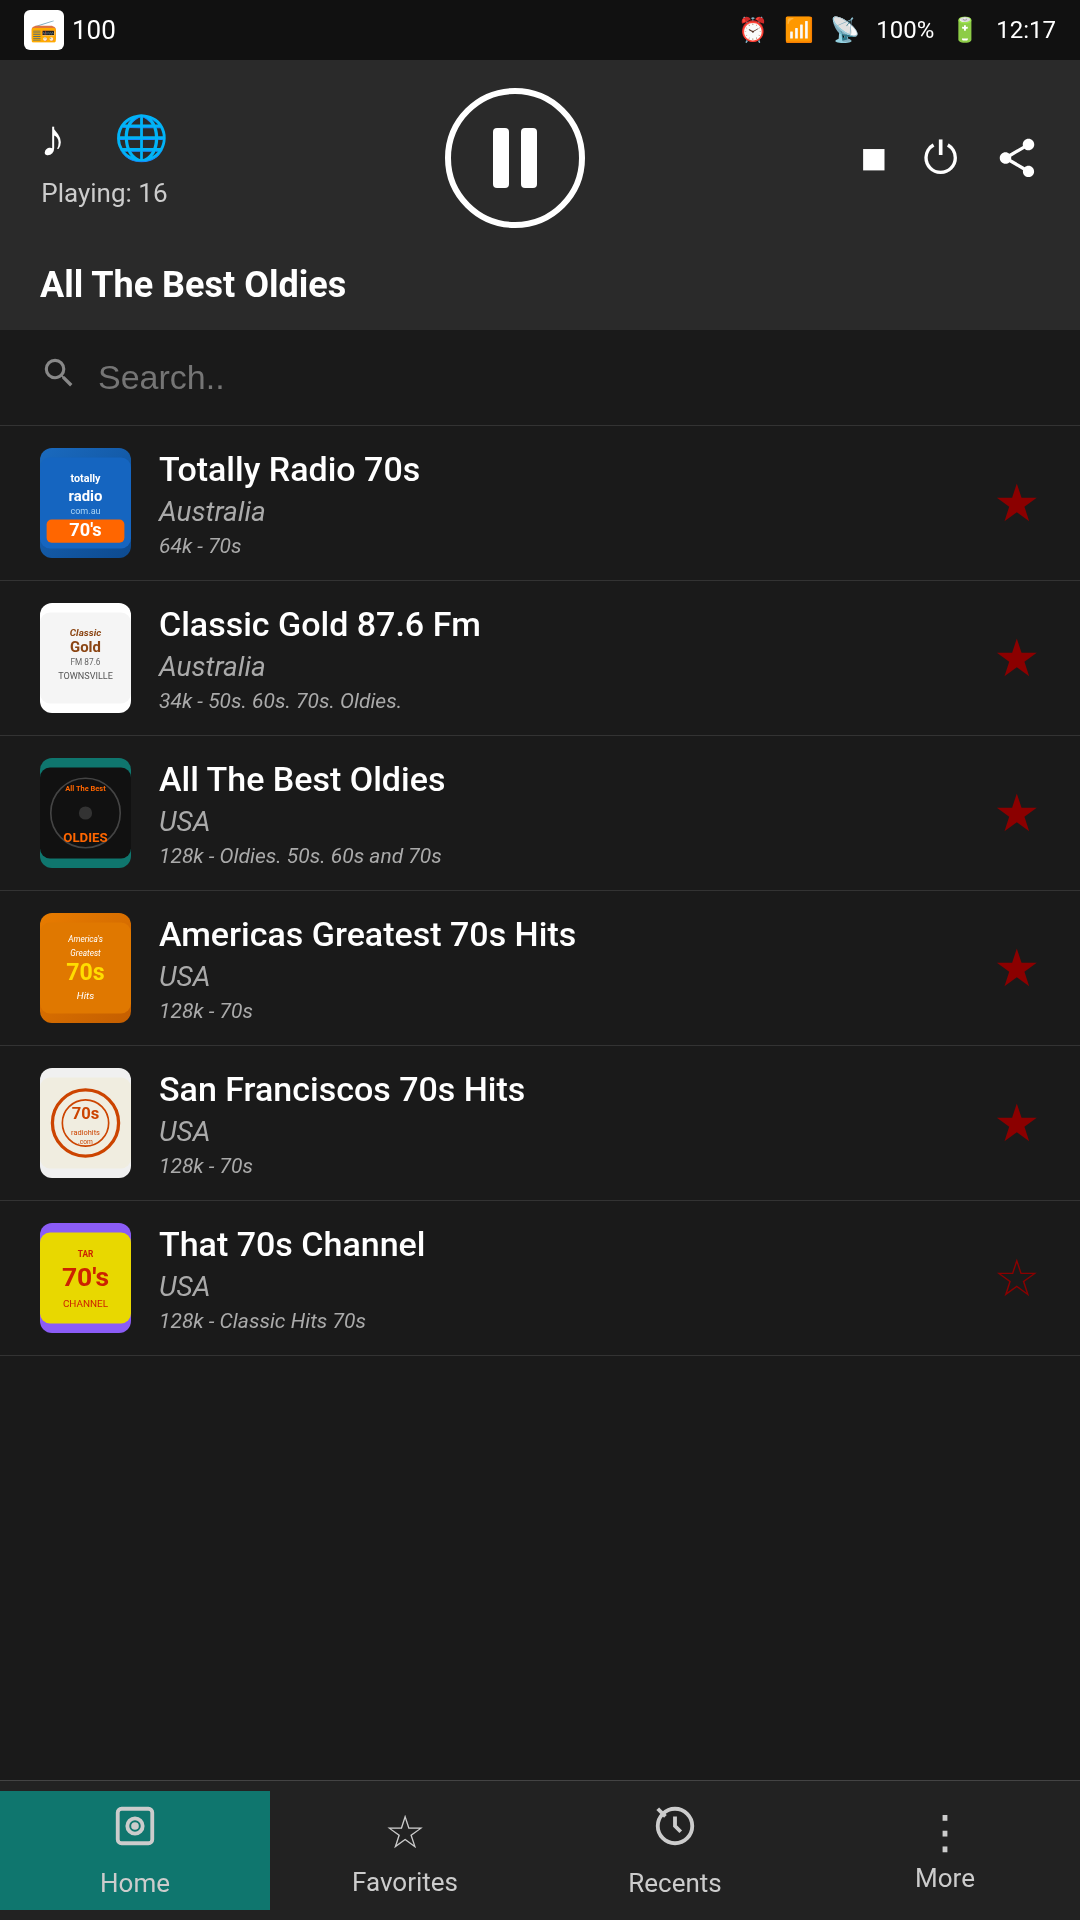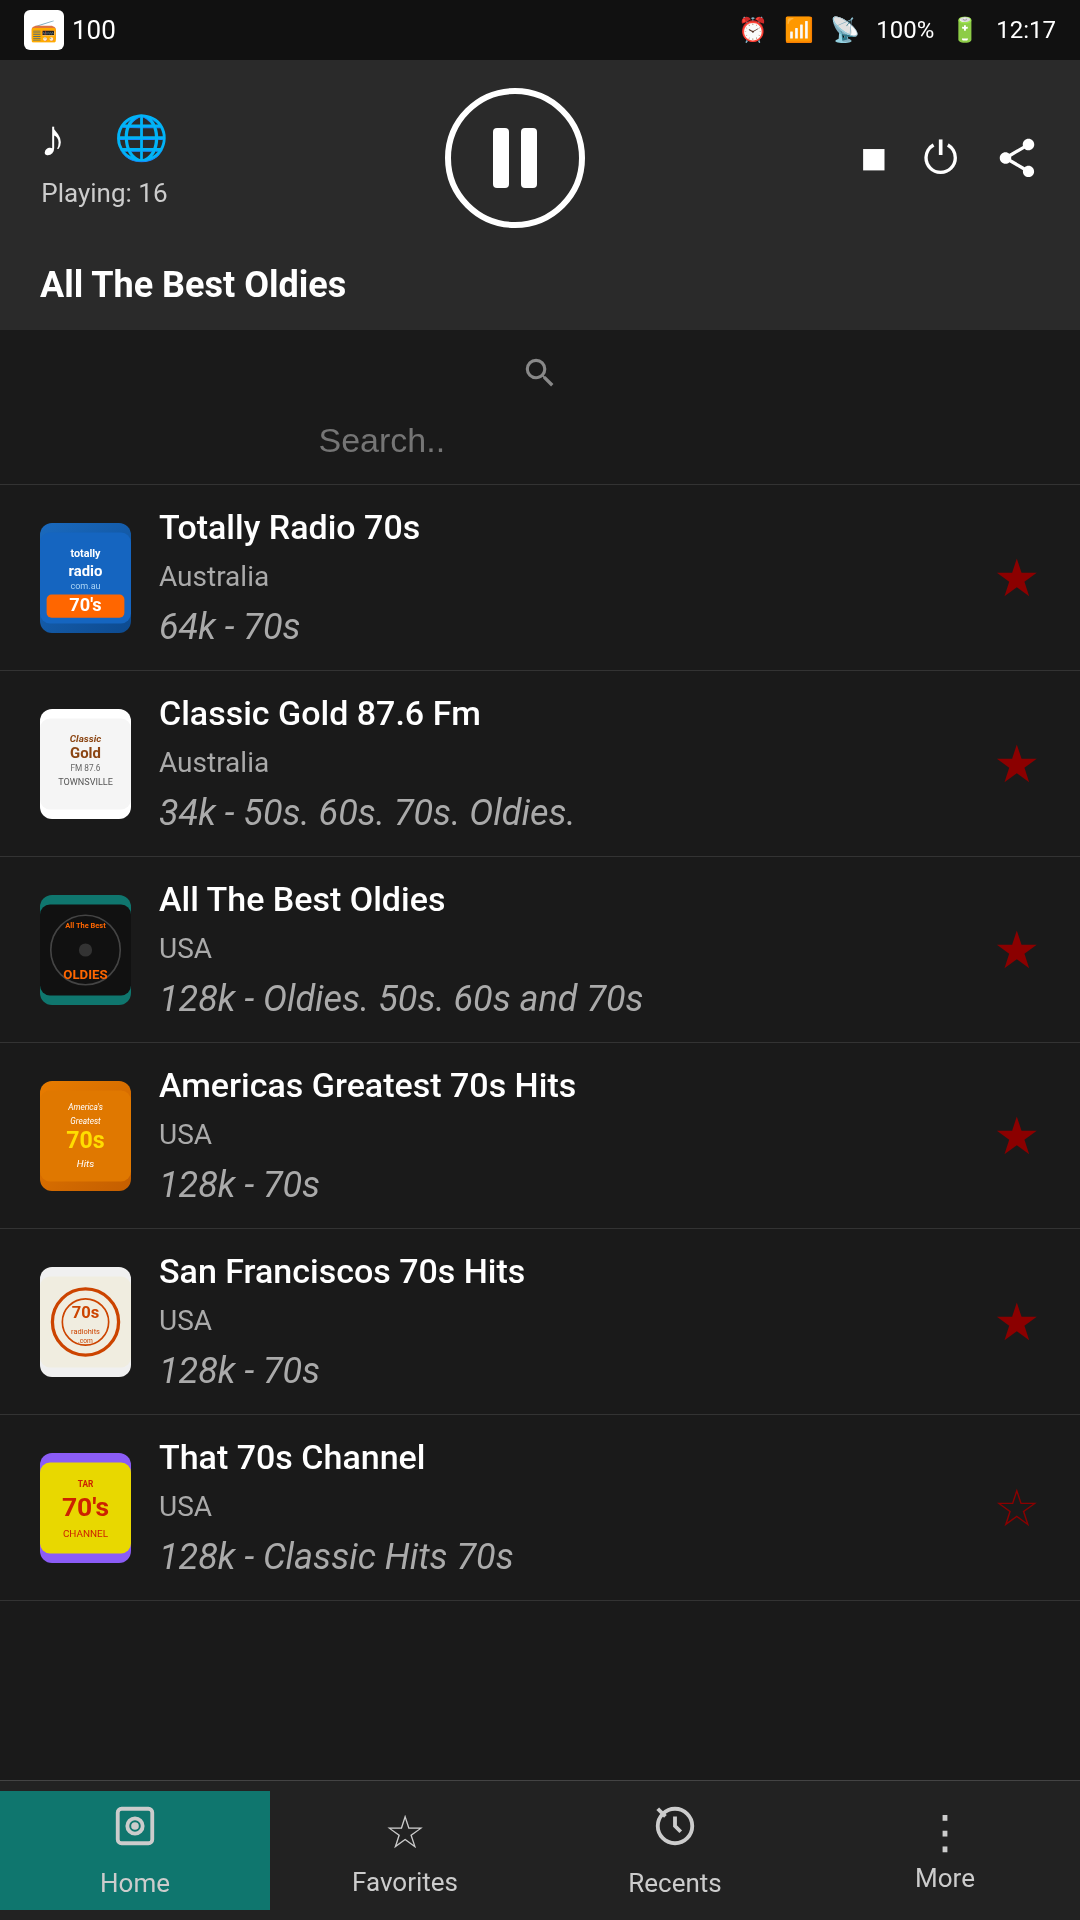--- a/index.html
+++ b/index.html
@@ -121,21 +121,20 @@
     }
 
     
     .search-bar {
       background: #1a1a1a;
       padding: 24px 40px;
       display: flex;
       align-items: center;
       gap: 20px;
       border-bottom: 1px solid #333;
-      flex-direction: column;
     }
     .search-icon-wrap {
       font-size: 38px;
       color: #888;
     }
     .search-input {
       background: transparent;
       border: none;
       outline: none;
       color: #888;
@@ -165,33 +164,34 @@
       display: flex;
       align-items: center;
       justify-content: center;
       overflow: hidden;
       font-size: 14px;
     }
     .station-info {
       flex: 1;
       display: flex;
       flex-direction: column;
-      gap: 13px;
+      gap: 6px;
     }
     .station-name {
       font-size: 34px;
       font-weight: 500;
       color: #fff;
     }
     .station-country {
       font-size: 28px;
       color: #aaa;
+      font-style: italic;
     }
     .station-bitrate {
-      font-size: 36px;
+      font-size: 21px;
       color: #aaa;
       font-style: italic;
     }
     .star-btn {
       font-size: 52px;
       color: #8b0000;
       cursor: pointer;
       background: none;
       border: none;
     }

